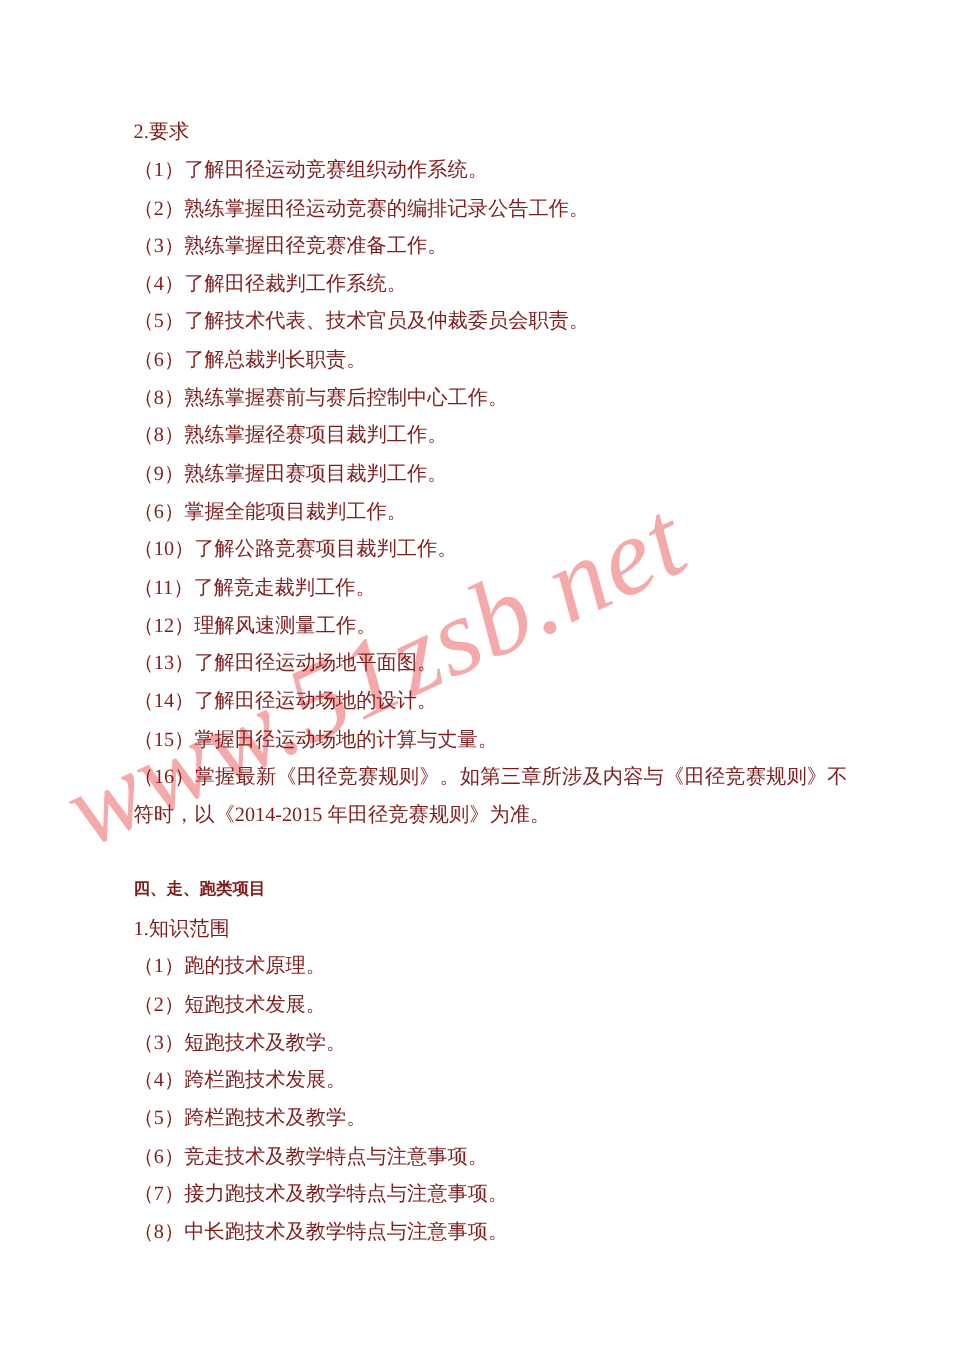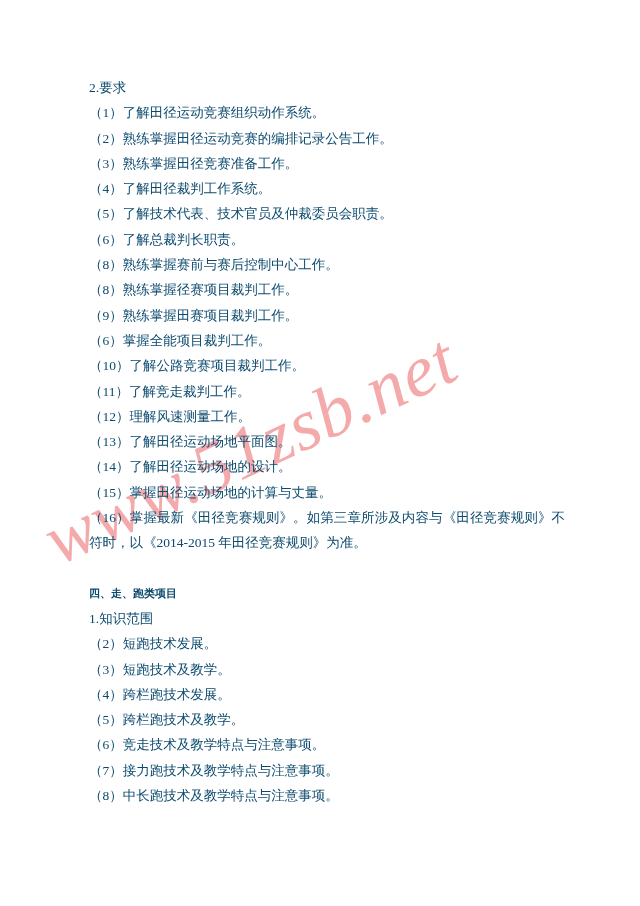--- a/index.html
+++ b/index.html
@@ -32,21 +32,21 @@
     pointer-events: none;
   }
   .content {
     position: absolute;
     left: 89px;
     top: 75px;
     width: 476px;
     z-index: 2;
     font-size: 13.5px;
     line-height: 25.3px;
-    color: #0c4a6e;
+    color: #7f1d1d;
   }
   .line { margin: 0; }
   .bold-heading {
     font-weight: bold;
     font-family: "Liberation Sans", "DejaVu Sans", sans-serif;
     font-size: 11px;
     margin-top: 25px;
   }
   .justify { text-align: justify; }
 </style>
@@ -76,20 +76,21 @@
     <p class="line">（12）理解风速测量工作。</p>
     <p class="line">（13）了解田径运动场地平面图。</p>
     <p class="line">（14）了解田径运动场地的设计。</p>
     <p class="line">（15）掌握田径运动场地的计算与丈量。</p>
     <p class="line justify">（16）掌握最新《田径竞赛规则》。如第三章所涉及内容与《田径竞赛规则》不符时，以《2014-2015 年田径竞赛规则》为准。</p>
 
     <p class="line bold-heading">四、走、跑类项目</p>
 
     <p class="line">1.知识范围</p>
 
+    <p class="line">（1）跑的技术原理。</p>
     <p class="line">（2）短跑技术发展。</p>
     <p class="line">（3）短跑技术及教学。</p>
     <p class="line">（4）跨栏跑技术发展。</p>
     <p class="line">（5）跨栏跑技术及教学。</p>
     <p class="line">（6）竞走技术及教学特点与注意事项。</p>
     <p class="line">（7）接力跑技术及教学特点与注意事项。</p>
     <p class="line">（8）中长跑技术及教学特点与注意事项。</p>
 
   </div>
 </div>

